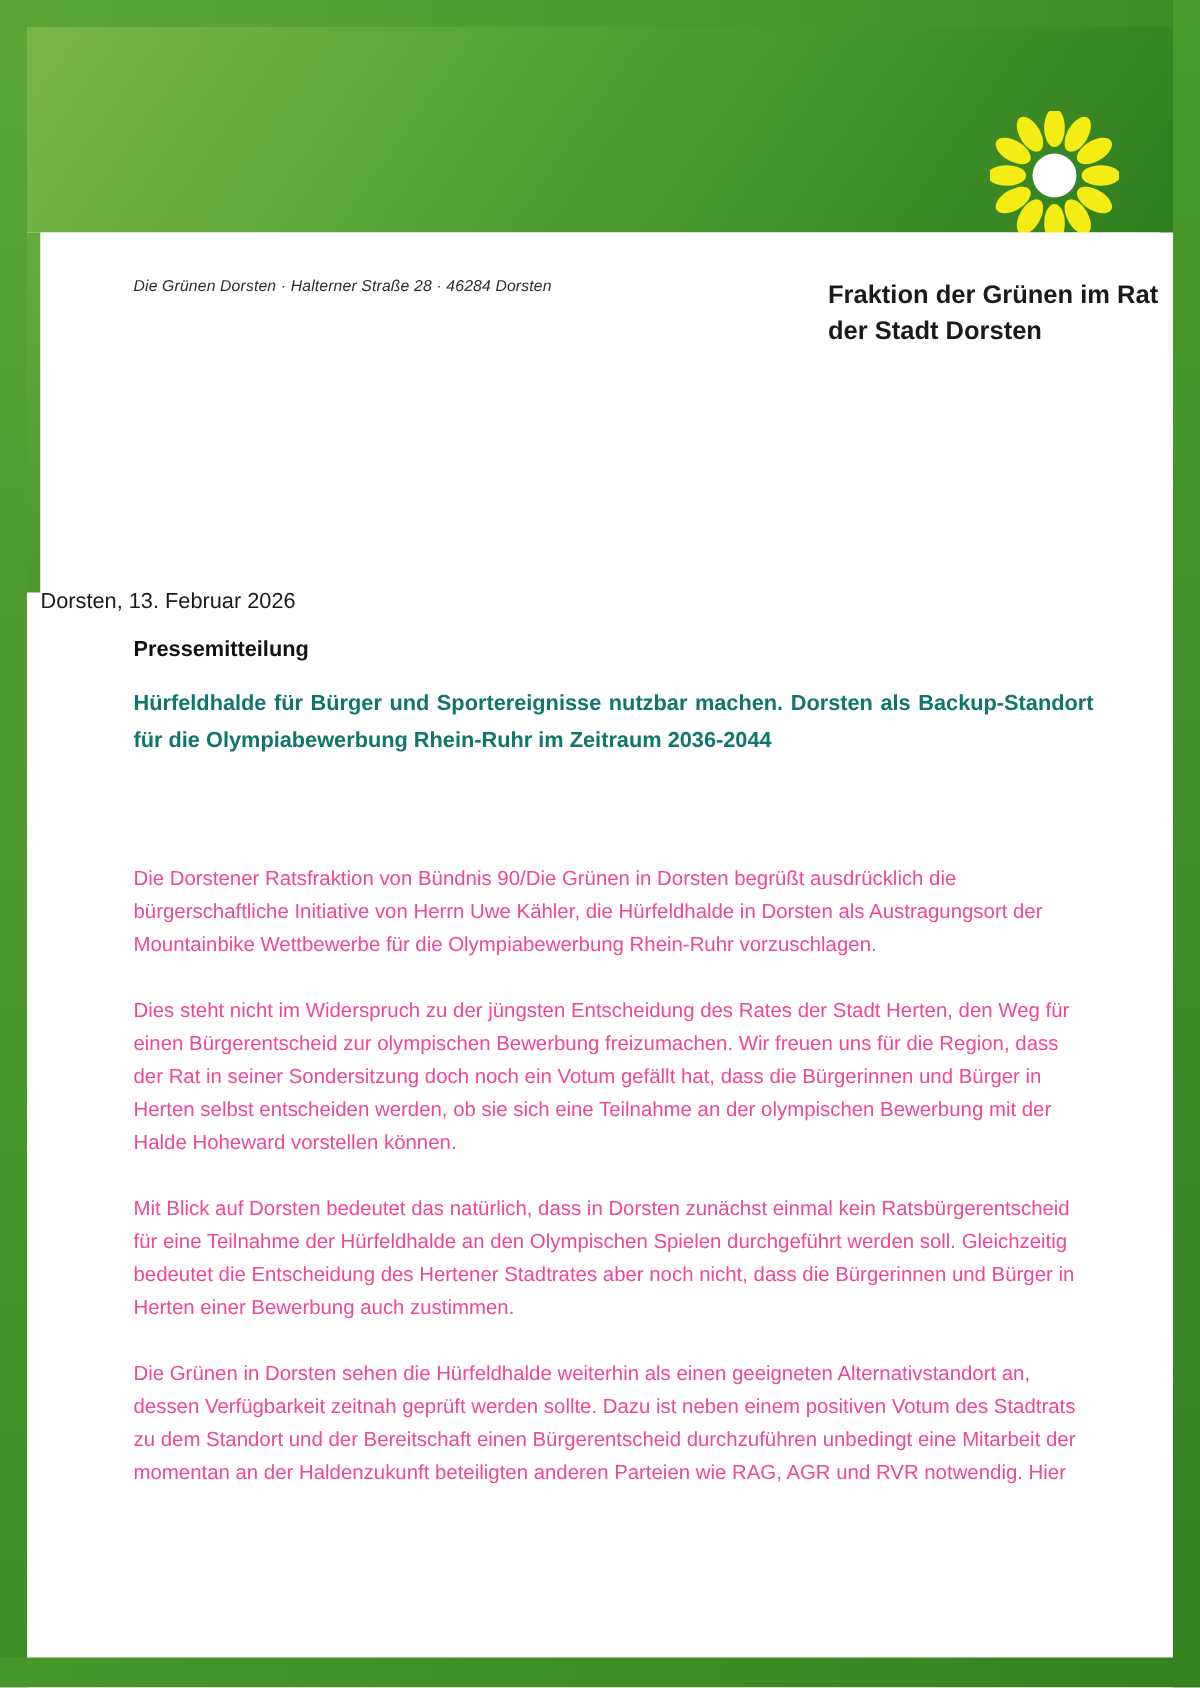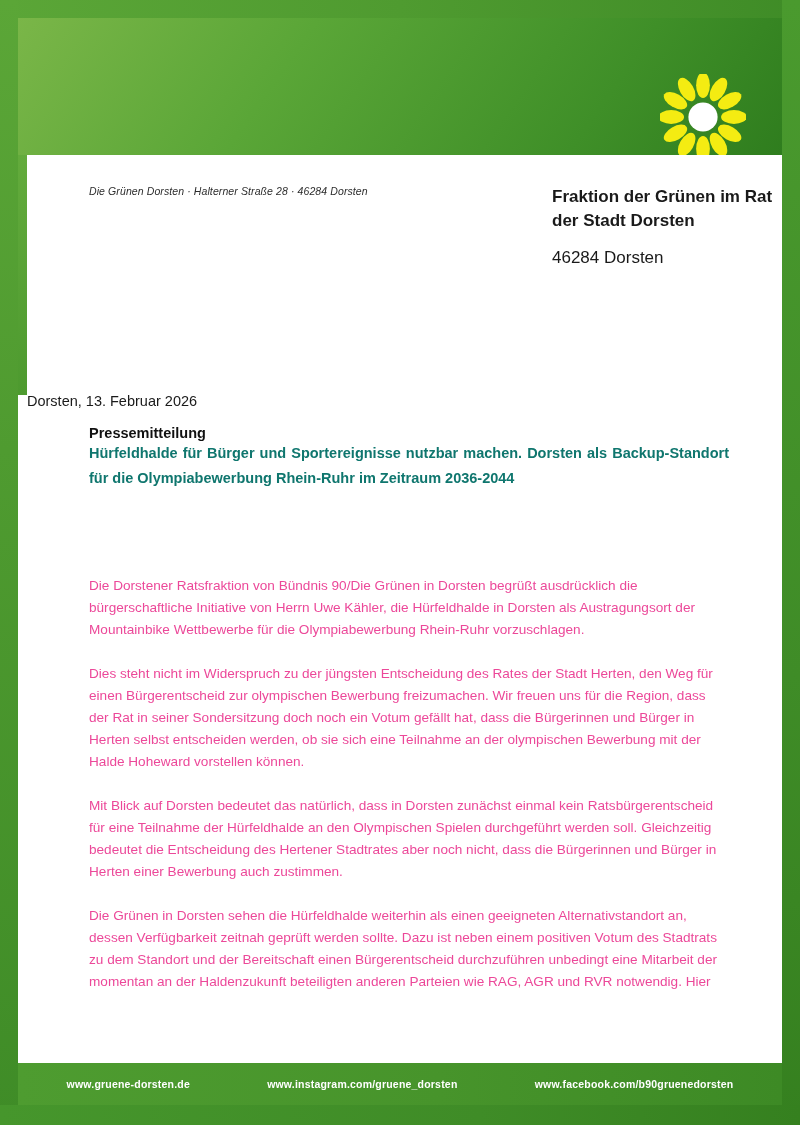--- a/index.html
+++ b/index.html
@@ -151,20 +151,21 @@
   }
   .headline-block {
     position: absolute;
     left: 62px; top: 270px;
     width: 640px;
   }
   .kicker {
     font-size: 14.5px;
     font-weight: bold;
     color: #111111;
+    margin-bottom: 16px;
   }
   .headline {
     font-size: 14.5px;
     font-weight: bold;
     color: #0f766e;
     line-height: 1.72;
     text-align: justify;
   }
   .body-block {
     position: absolute;
@@ -213,38 +214,32 @@
   </div>
 
   <div class="left-tab"></div>
 
   <div class="content">
 
     <div class="return-address">Die Grünen Dorsten · Halterner Straße 28 · 46284 Dorsten</div>
 
     <div class="sender-block">
       <div class="sender-title">Fraktion der Grünen im Rat der Stadt Dorsten</div>
-      <span class="sender-line">46284 Dorsten</span>
     </div>
 
     <div class="date-line">Dorsten, 13. Februar 2026</div>
 
     <div class="headline-block">
       <div class="kicker">Pressemitteilung</div>
       <div class="headline">Hürfeldhalde für Bürger und Sportereignisse nutzbar machen. Dorsten als Backup-Standort für die Olympiabewerbung Rhein-Ruhr im Zeitraum 2036-2044</div>
     </div>
 
     <div class="body-block">
       <p class="para">Die Dorstener Ratsfraktion von Bündnis 90/Die Grünen in Dorsten begrüßt ausdrücklich die bürgerschaftliche Initiative von Herrn Uwe Kähler, die Hürfeldhalde in Dorsten als Austragungsort der Mountainbike Wettbewerbe für die Olympiabewerbung Rhein-Ruhr vorzuschlagen.</p>
       <p class="para">Dies steht nicht im Widerspruch zu der jüngsten Entscheidung des Rates der Stadt Herten, den Weg für einen Bürgerentscheid zur olympischen Bewerbung freizumachen. Wir freuen uns für die Region, dass der Rat in seiner Sondersitzung doch noch ein Votum gefällt hat, dass die Bürgerinnen und Bürger in Herten selbst entscheiden werden, ob sie sich eine Teilnahme an der olympischen Bewerbung mit der Halde Hoheward vorstellen können.</p>
       <p class="para">Mit Blick auf Dorsten bedeutet das natürlich, dass in Dorsten zunächst einmal kein Ratsbürgerentscheid für eine Teilnahme der Hürfeldhalde an den Olympischen Spielen durchgeführt werden soll. Gleichzeitig bedeutet die Entscheidung des Hertener Stadtrates aber noch nicht, dass die Bürgerinnen und Bürger in Herten einer Bewerbung auch zustimmen.</p>
       <p class="para">Die Grünen in Dorsten sehen die Hürfeldhalde weiterhin als einen geeigneten Alternativstandort an, dessen Verfügbarkeit zeitnah geprüft werden sollte. Dazu ist neben einem positiven Votum des Stadtrats zu dem Standort und der Bereitschaft einen Bürgerentscheid durchzuführen unbedingt eine Mitarbeit der momentan an der Haldenzukunft beteiligten anderen Parteien wie RAG, AGR und RVR notwendig. Hier</p>
     </div>
 
   </div>
 
-  <div class="footer-band">
-    <span class="footer-link">www.gruene-dorsten.de</span>
-    <span class="footer-link">www.instagram.com/gruene_dorsten</span>
-    <span class="footer-link">www.facebook.com/b90gruenedorsten</span>
-  </div>
 
 </div>
 
 </body></html>

